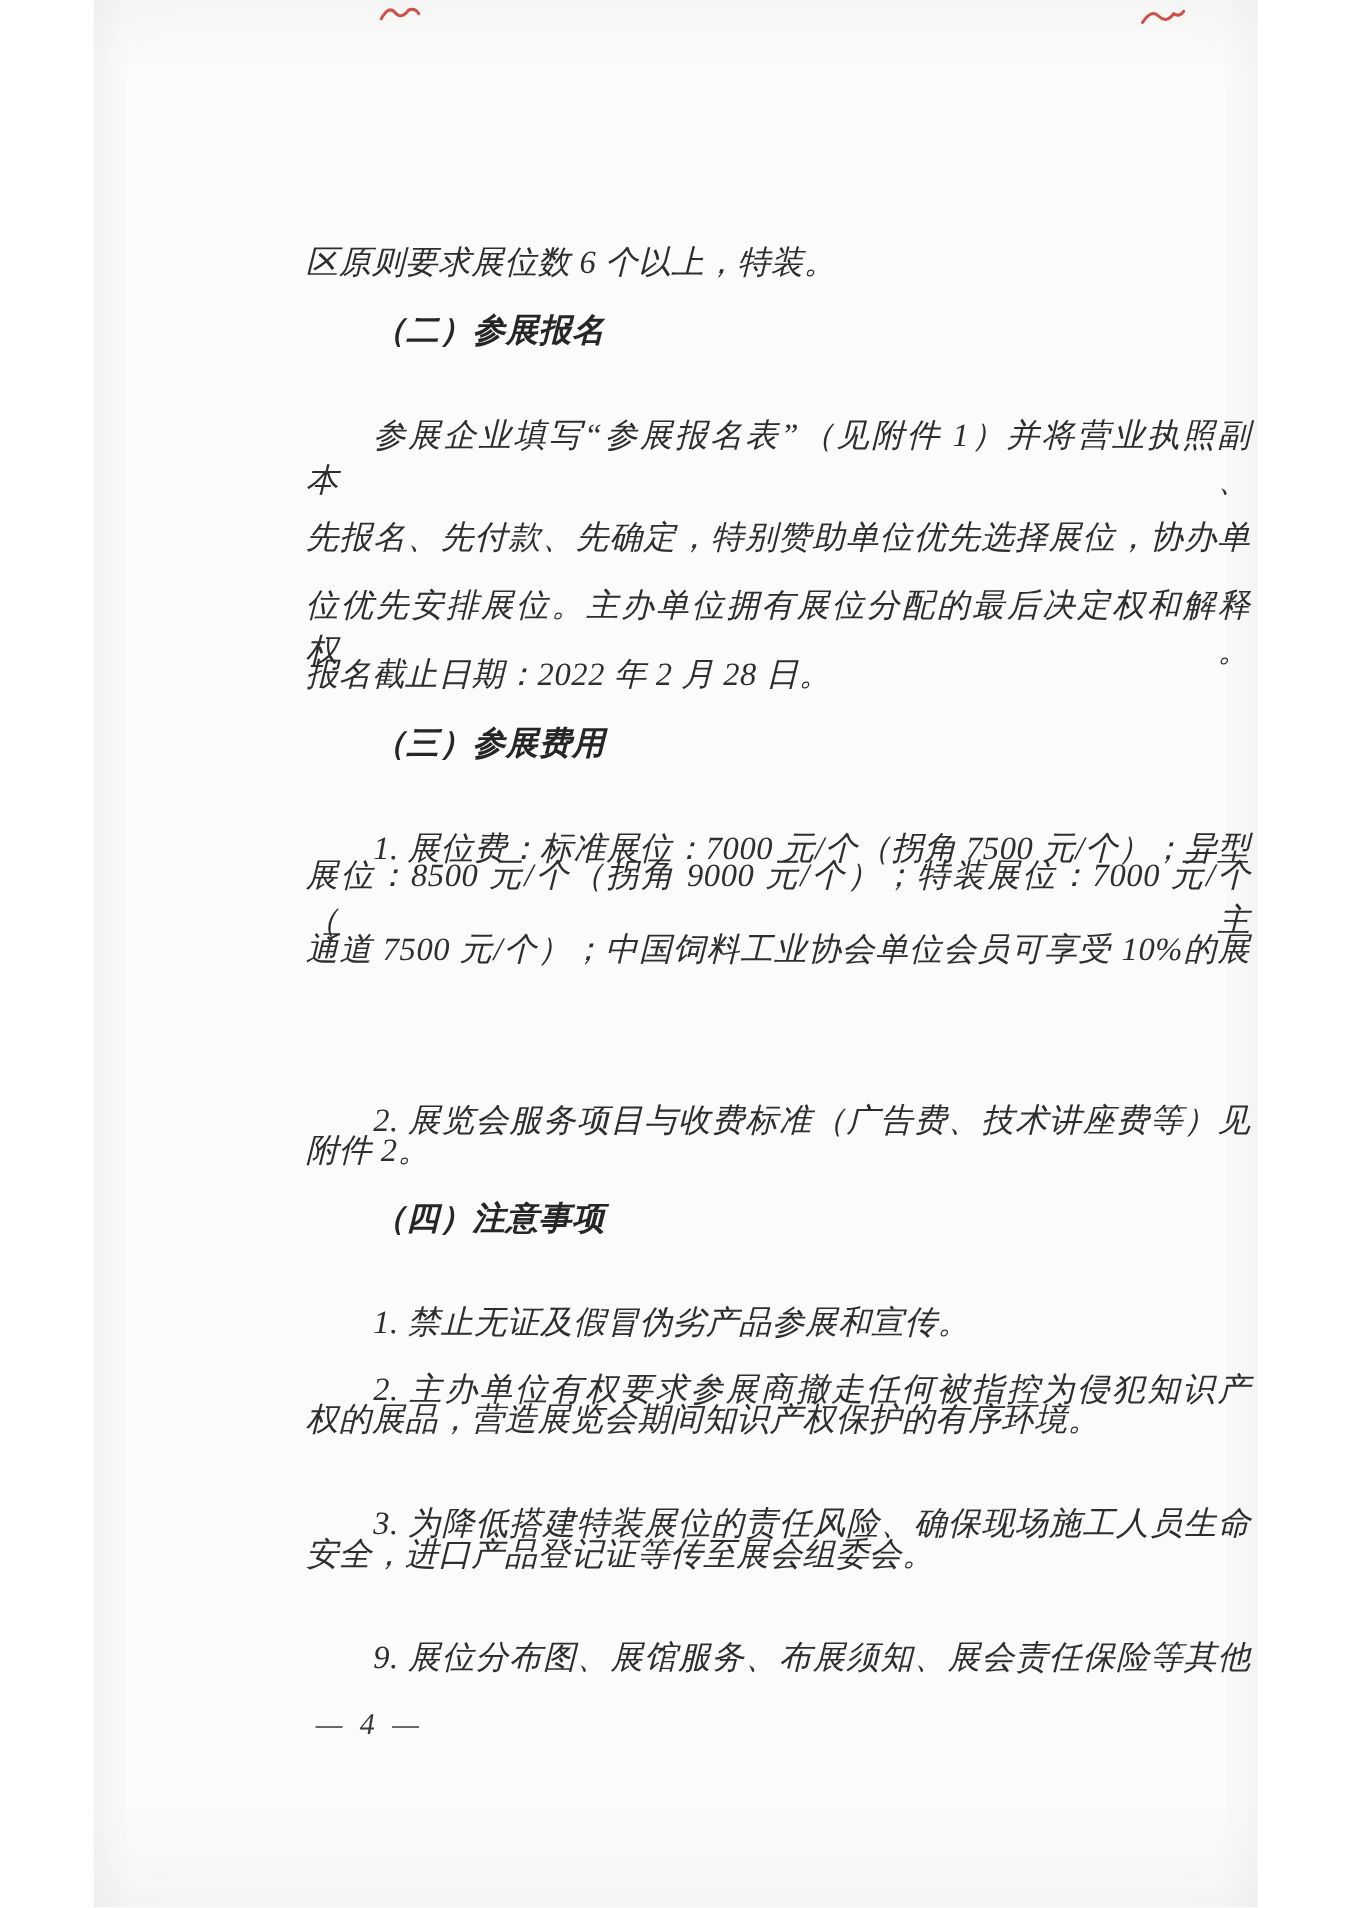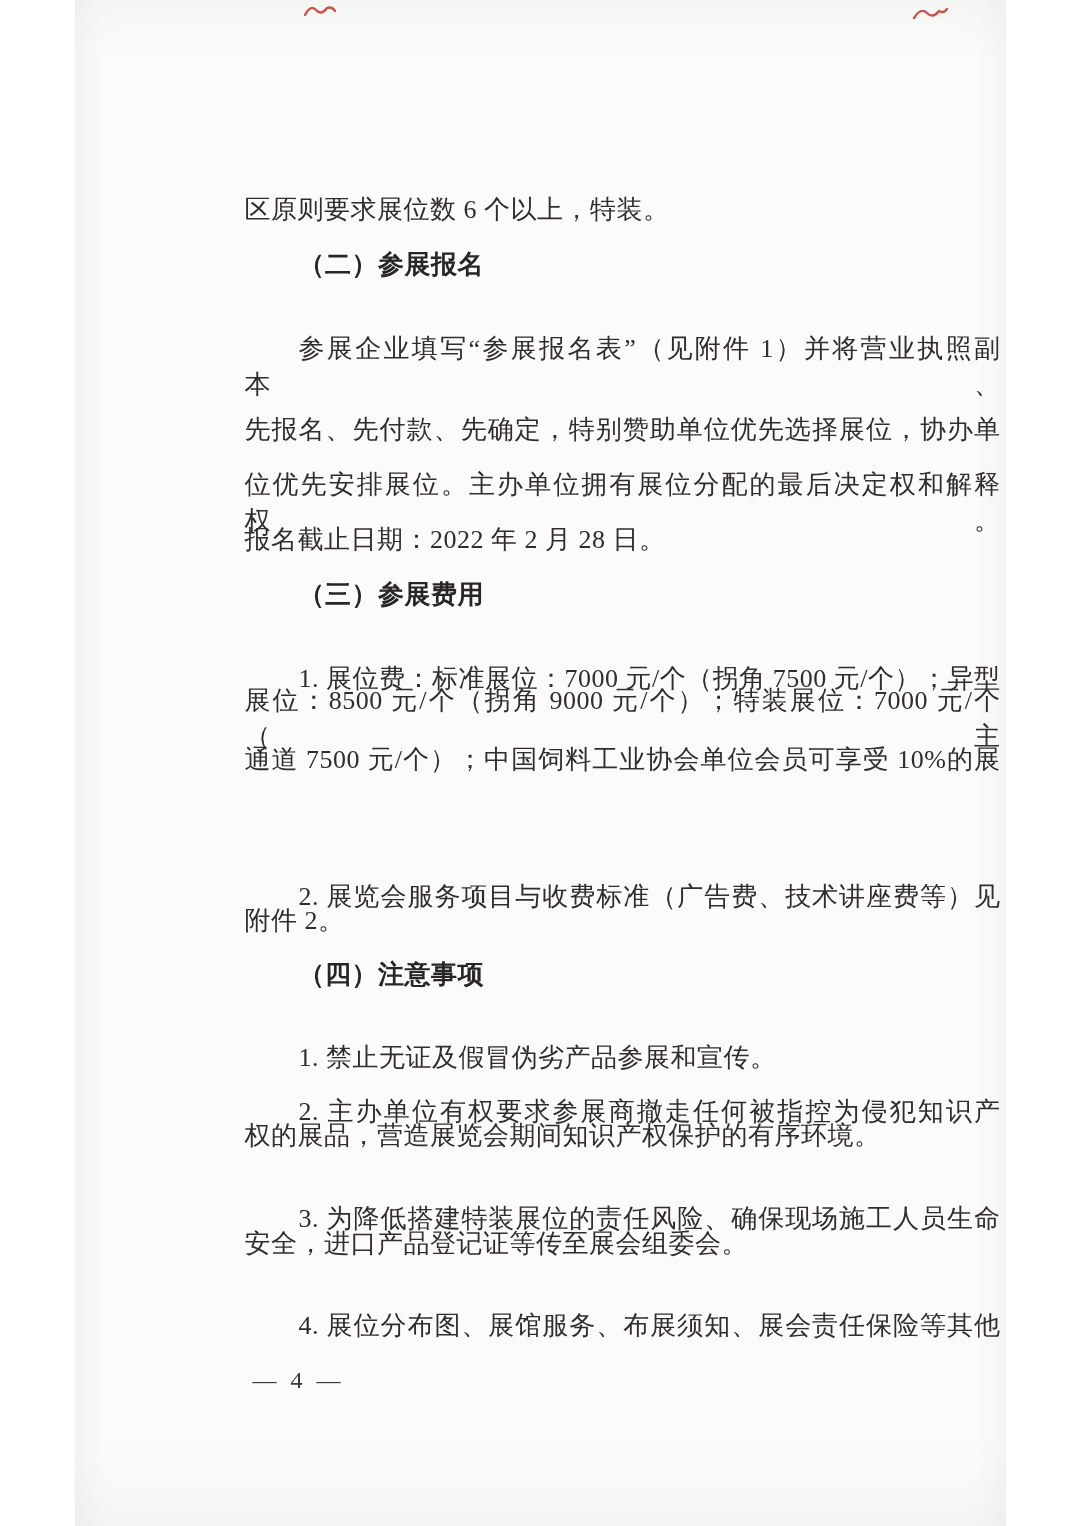--- a/index.html
+++ b/index.html
@@ -12,20 +12,21 @@
     position: relative;
     width: 931px;
     height: 1526px;
     margin: 0 auto;
     background: #fbfbfa;
     background-image:
       linear-gradient(90deg, rgba(0,0,0,0.025) 0%, rgba(0,0,0,0) 3%, rgba(0,0,0,0) 97%, rgba(0,0,0,0.02) 100%),
       linear-gradient(180deg, rgba(0,0,0,0.015) 0%, rgba(0,0,0,0) 4%, rgba(0,0,0,0) 94%, rgba(0,0,0,0.02) 100%);
     box-shadow: inset 0 0 60px rgba(0,0,0,0.02);
     overflow: hidden;
+    font-style: italic;
   }
   .line {
     position: absolute;
     left: 170px;
     width: 756px;
     font-size: 26px;
     line-height: 36px;
     letter-spacing: 0.5px;
     color: #2f2e2c;
     white-space: nowrap;
@@ -79,17 +80,17 @@
   <div class="line fill" style="top:683px">展位：8500 元/个（拐角 9000 元/个）；特装展位：7000 元/个（主</div>
   <div class="line fill" style="top:742px">通道 7500 元/个）；中国饲料工业协会单位会员可享受 10%的展</div>
   <div class="line indent fill" style="top:850px">2. 展览会服务项目与收费标准（广告费、技术讲座费等）见</div>
   <div class="line" style="top:903px">附件 2。</div>
   <div class="line heading" style="top:957px">（四）注意事项</div>
   <div class="line indent" style="top:1011px">1. 禁止无证及假冒伪劣产品参展和宣传。</div>
   <div class="line indent fill" style="top:1065px">2. 主办单位有权要求参展商撤走任何被指控为侵犯知识产</div>
   <div class="line" style="top:1118px">权的展品，营造展览会期间知识产权保护的有序环境。</div>
   <div class="line indent fill" style="top:1172px">3. 为降低搭建特装展位的责任风险、确保现场施工人员生命</div>
   <div class="line" style="top:1226px">安全，进口产品登记证等传至展会组委会。</div>
-  <div class="line indent fill" style="top:1279px">4. 展位分布图、展馆服务、布展须知、展会责任保险等其他</div>
+  <div class="line indent fill" style="top:1279px">9. 展位分布图、展馆服务、布展须知、展会责任保险等其他</div>
 
   <div class="footer">— 4 —</div>
 
 </div>
 
 </body></html>

